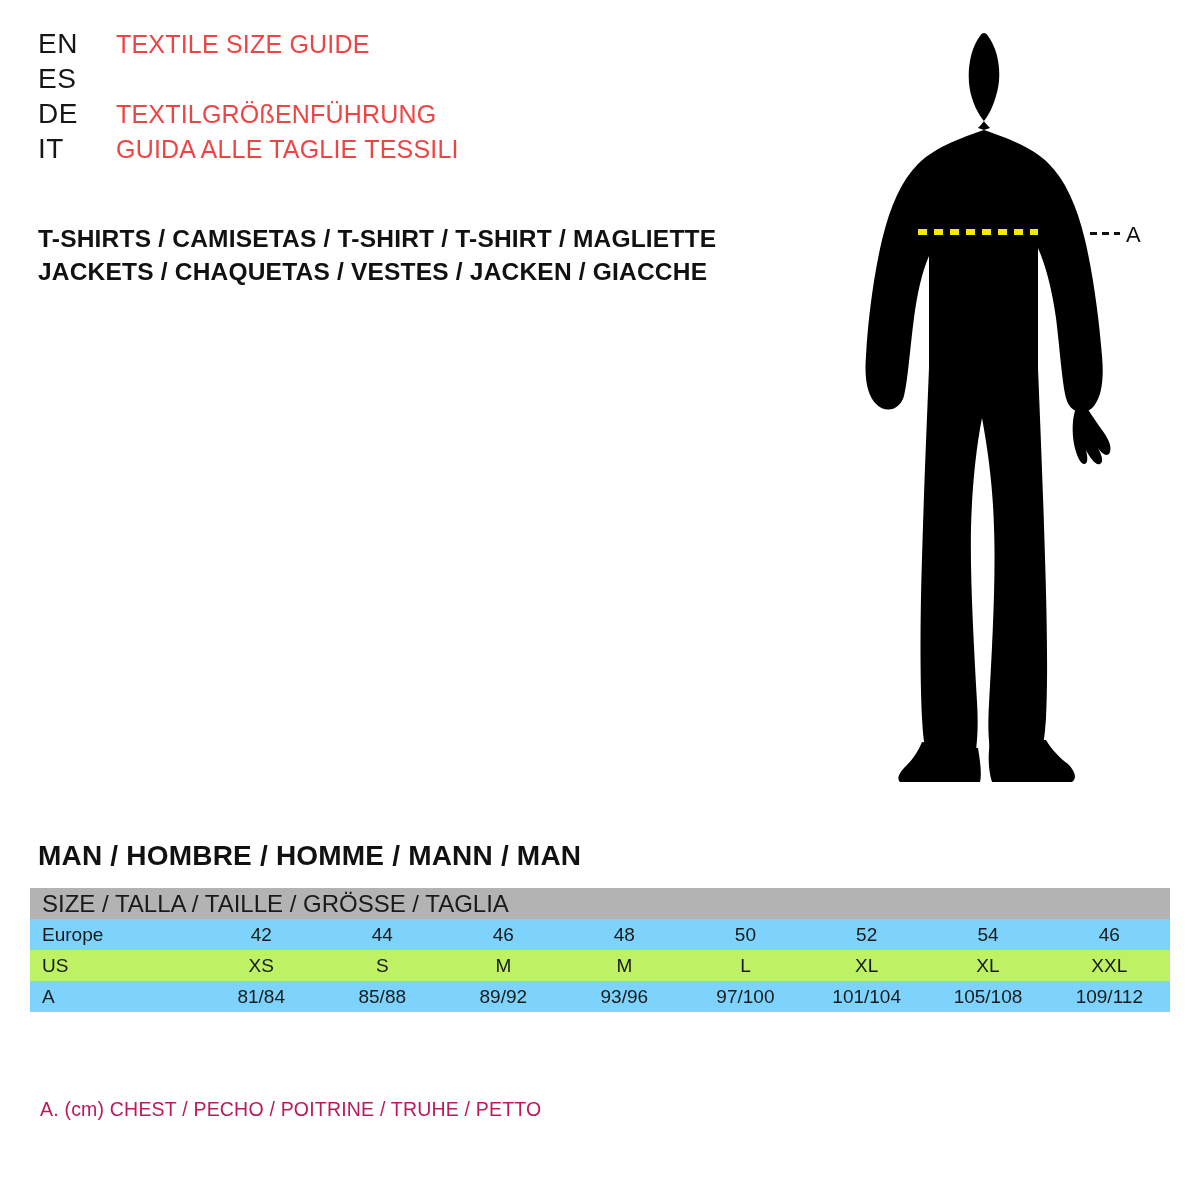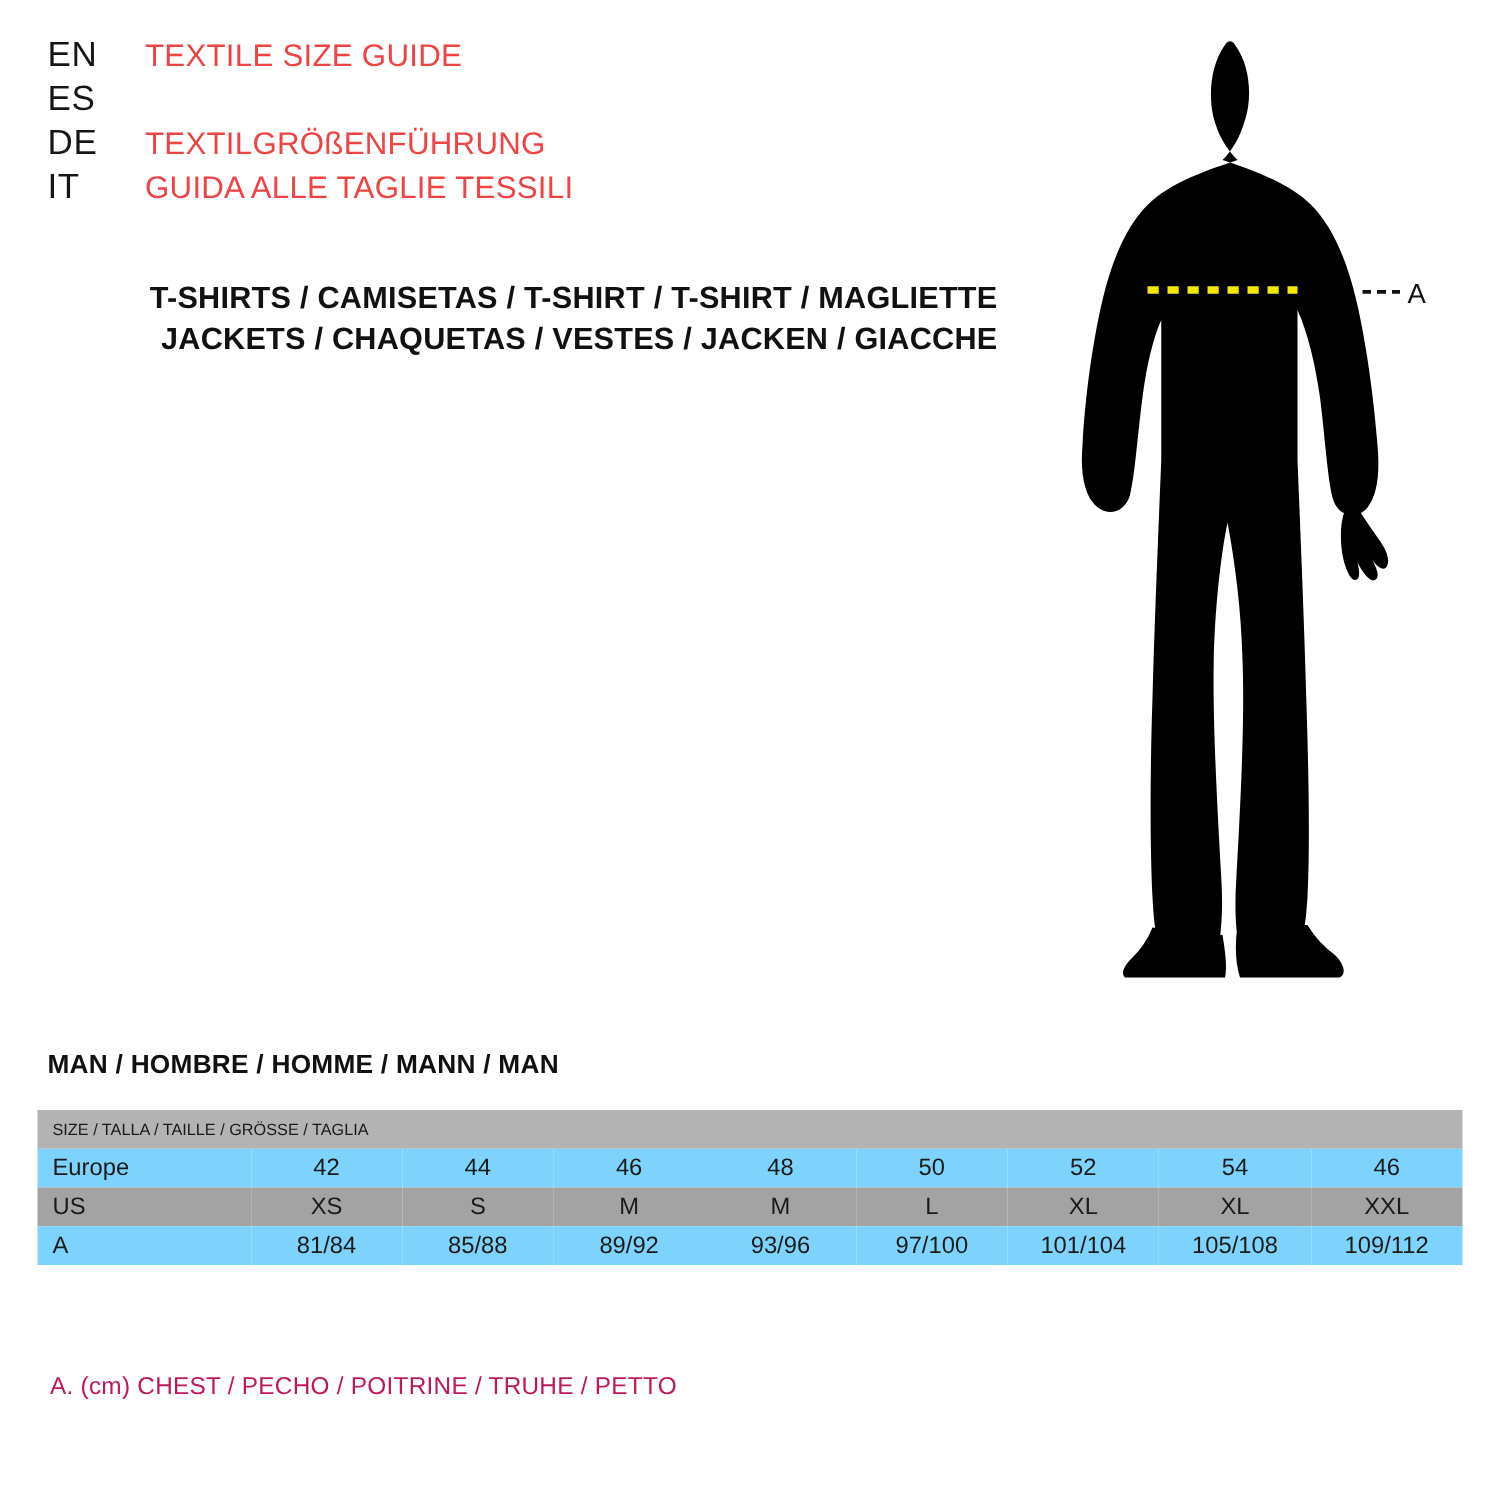--- a/index.html
+++ b/index.html
@@ -50,21 +50,20 @@
     left: 38px;
     top: 222px;
     width: 760px;
   }
   .cat-line {
     font-size: 24.5px;
     font-weight: bold;
     letter-spacing: 0.2px;
     line-height: 33px;
     color: #111111;
-    text-align: right;
   }
 
   
   .figure-wrap {
     position: absolute;
     left: 790px;
     top: 18px;
     width: 400px;
     height: 770px;
   }
@@ -85,46 +84,46 @@
     width: 30px;
     height: 3px;
     background: repeating-linear-gradient(to right, #111 0 7px, transparent 7px 12px);
   }
 
   
   .table-title {
     position: absolute;
     left: 38px;
     top: 840px;
-    font-size: 21px;
+    font-size: 28px;
     font-weight: bold;
     letter-spacing: 0.2px;
     color: #111111;
   }
   table.size-table {
     position: absolute;
     left: 30px;
     top: 888px;
     width: 1140px;
     border-collapse: collapse;
     font-size: 19px;
     color: #1a1a1a;
   }
   table.size-table td {
     padding: 0;
     height: 31px;
     vertical-align: middle;
   }
   .row-head td {
     background: #b3b3b3;
-    font-size: 13px;
+    font-size: 24px;
     height: 30px;
   }
   .row-grey td {
-    background: #a3a3a3;
+    background: #bef264;
   }
   .row-white td {
     background: #7dd3fc;
   }
   .cell-label {
     text-align: left;
     padding-left: 12px !important;
     width: 160px;
     white-space: nowrap;
   }

